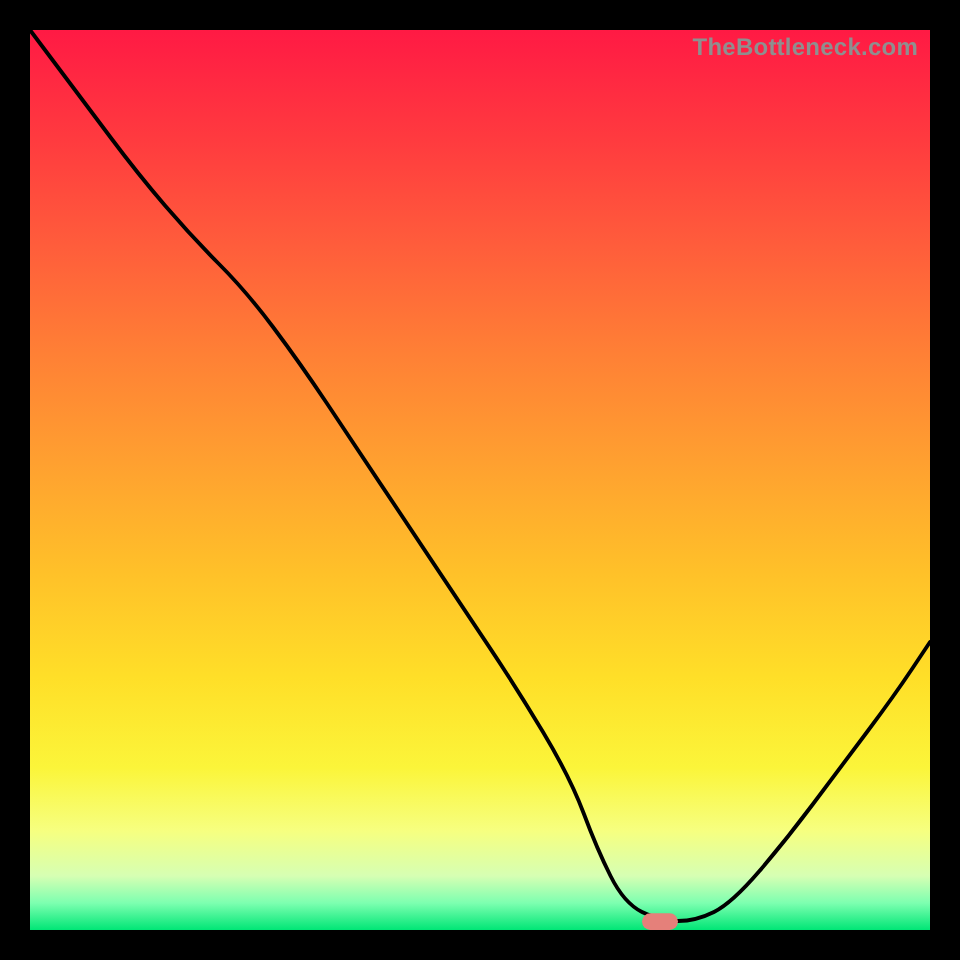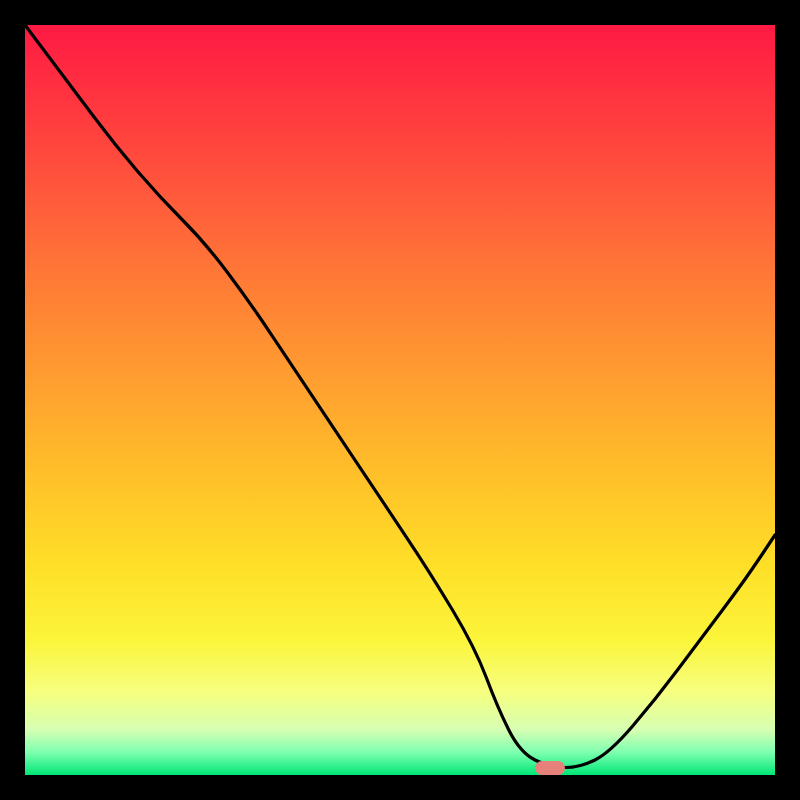--- a/index.html
+++ b/index.html
@@ -63,20 +63,21 @@
     height: 14px;
     border-radius: 7px;
     background: #e5807a;
   }
 </style>
 </head>
 <body>
 
 <div class="frame">
   <div class="plot-area">
+    <div class="watermark">TheBottleneck.com</div>
 
     <svg class="curve" viewBox="0 0 750 750" preserveAspectRatio="none">
       <path fill="none" stroke="#000" stroke-width="3.2" stroke-linecap="round" stroke-linejoin="round" d="M 0.0 0.0 Q 0.0 0.0 22.5 30.0 Q 45.0 60.0 67.5 90.0 Q 90.0 120.0 112.5 146.3 Q 135.0 172.5 157.5 195.0 Q 180.0 217.5 202.5 247.5 Q 225.0 277.5 247.5 311.3 Q 270.0 345.0 292.5 378.8 Q 315.0 412.5 337.5 446.3 Q 360.0 480.0 382.5 513.8 Q 405.0 547.5 427.5 585.0 Q 450.0 622.5 461.3 652.5 Q 472.5 682.5 483.8 705.0 Q 495.0 727.5 510.0 735.0 Q 525.0 742.5 540.0 742.5 Q 555.0 742.5 570.0 735.0 Q 585.0 727.5 607.5 701.3 Q 630.0 675.0 652.5 645.0 Q 675.0 615.0 697.5 585.0 Q 720.0 555.0 735.0 532.5 T 750.0 510.0"></path>
     </svg>
 
     <div class="marker" style="left: 510px; top: 735.5px;"></div>
   </div>
 </div>
 
 </body></html>

